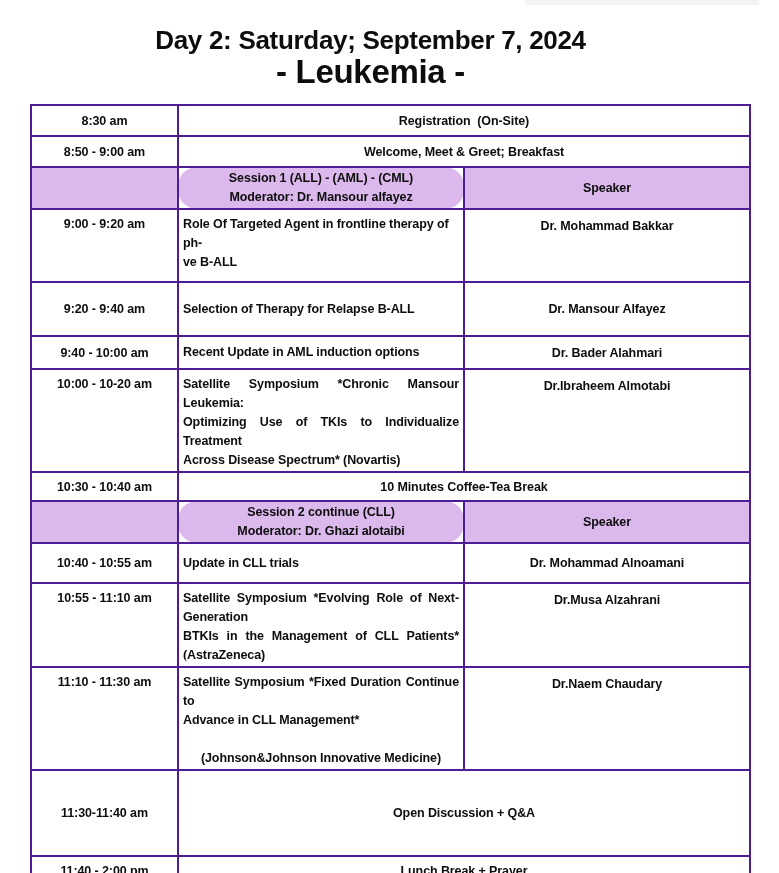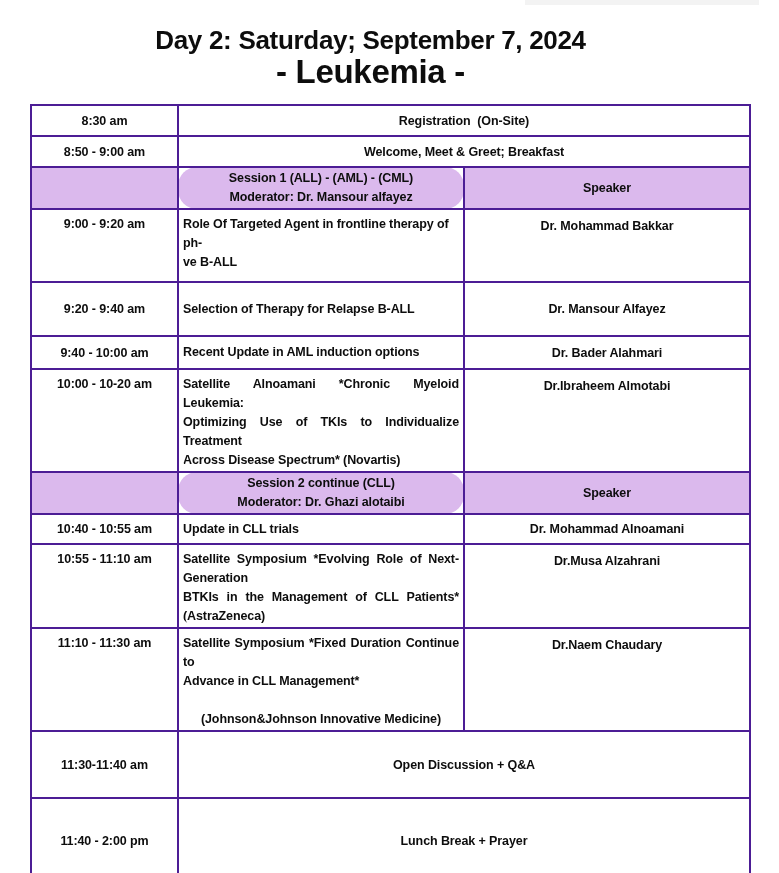--- a/index.html
+++ b/index.html
@@ -152,28 +152,32 @@
         <td class="time"><span class="pre">9:40 - 10:00 am</span></td>
         <td class="content">
             <div class="line">Recent Update in AML induction options</div>
           </td>
         <td class="speaker"><span>Dr. Bader Alahmari</span></td>
       </tr>
 
       <tr class="row-item vtop">
         <td class="time"><span class="pre">10:00 - 10-20 am</span></td>
         <td class="content">
-            <div class="line j">Satellite Alnoamani *Chronic Myeloid Leukemia:</div>
+            <div class="line j">Satellite Symposium *Chronic Mansour Leukemia:</div>
             <div class="line j">Optimizing Use of TKIs to Individualize Treatment</div>
             <div class="line">Across Disease Spectrum* (Novartis)</div>
           </td>
         <td class="speaker"><span>Dr.Ibraheem Almotabi</span></td>
       </tr>
 
 
+      <tr class="row-merged">
+        <td class="time"><span class="pre">10:30 - 10:40 am</span></td>
+        <td class="merged" colspan="2"><span class="pre">10 Minutes Coffee-Tea Break</span></td>
+      </tr>
 
       <tr class="row-session">
         <td class="time"></td>
         <td class="content session">
           <div class="line">Session 2 continue (CLL)</div>
           <div class="line">Moderator: Dr. Ghazi alotaibi</div>
         </td>
         <td class="speaker"><span>Speaker</span></td>
       </tr>
 

